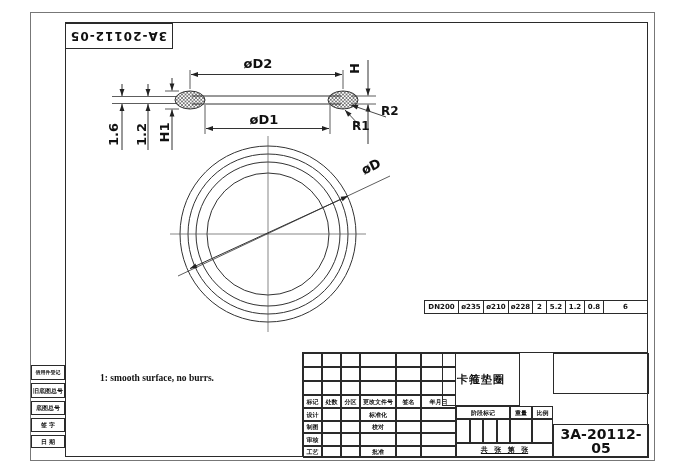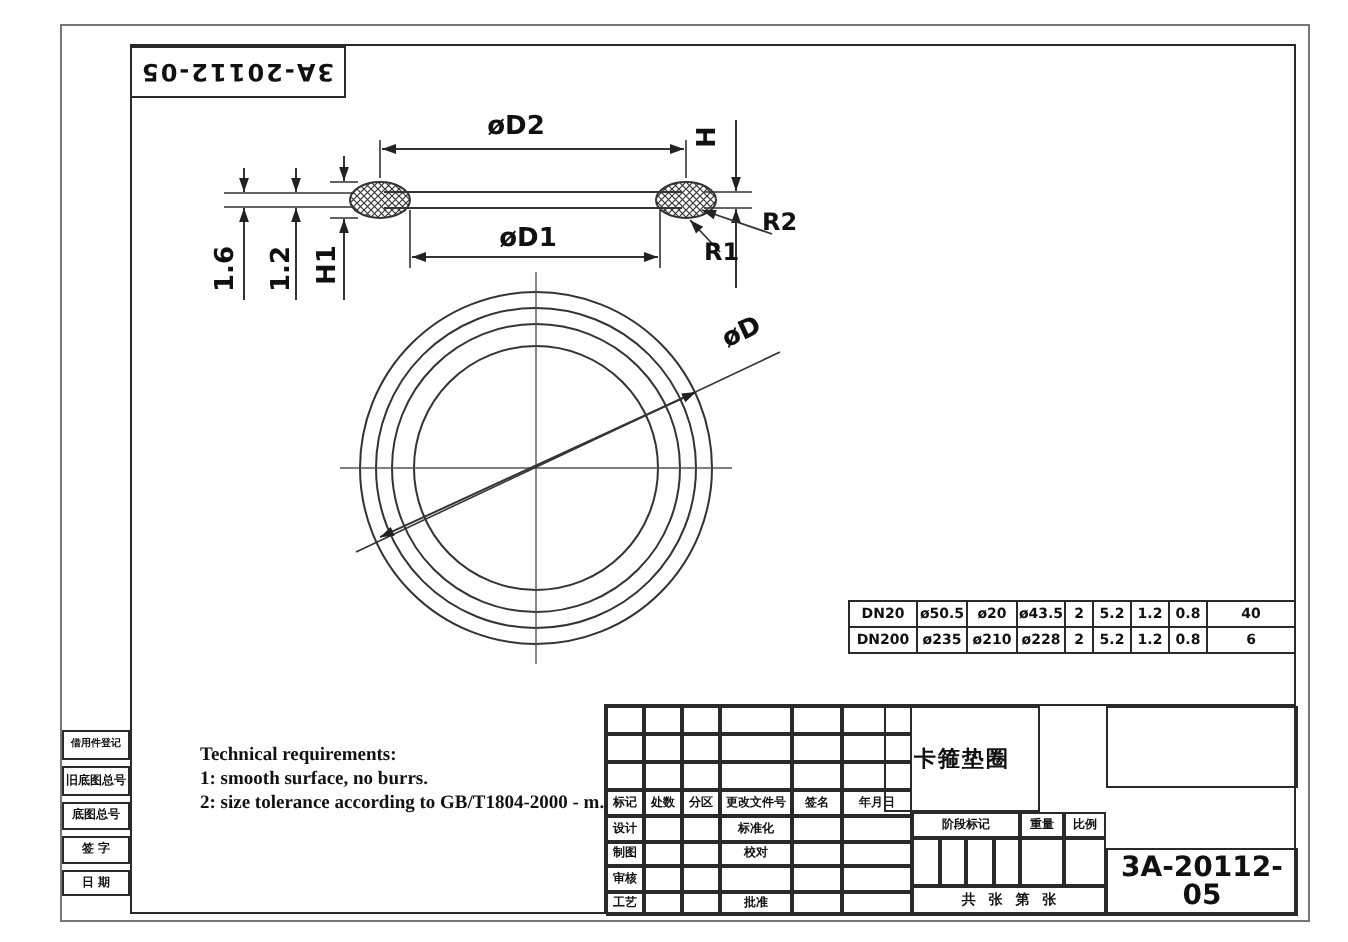--- a/index.html
+++ b/index.html
@@ -105,49 +105,36 @@
 <span class="dim" style="left:244px;top:113px;width:40px;">øD1</span>
 <span class="dim" style="left:354px;top:160px;width:34px;transform:rotate(-25deg);">øD</span>
 <span class="dim rot90" style="left:346px;top:62px;width:16px;">H</span>
 <span class="dim rot90" style="left:154px;top:126px;width:20px;">H1</span>
 <span class="dim rot90" style="left:100px;top:128px;width:26px;">1.6</span>
 <span class="dim rot90" style="left:128px;top:128px;width:26px;">1.2</span>
 <span class="dim" style="left:352px;top:120px;font-size:12px;">R1</span>
 <span class="dim" style="left:381px;top:105px;font-size:12px;">R2</span>
 
 <div class="techreq">
-  <div>Technical requirements:</div>
   <div>1: smooth surface, no burrs.</div>
-  <div>2: size tolerance according to GB/T1804-2000 - m.</div>
 </div>
 
 <table class="spec">
   <colgroup>
     <col style="width:34px">
       <col style="width:25px">
       <col style="width:25px">
     <col style="width:24px">
       <col style="width:14px">
       <col style="width:19px">
     <col style="width:19px">
       <col style="width:19px">
       <col style="width:44px">
   </colgroup>
   <tbody>
-  <tr>
-    <td>DN20</td>
-    <td>ø50.5</td>
-    <td>ø20</td>
-    <td>ø43.5</td>
-    <td>2</td>
-    <td>5.2</td>
-    <td>1.2</td>
-    <td>0.8</td>
-    <td>40</td>
-  </tr>
   <tr>
     <td>DN200</td>
     <td>ø235</td>
     <td>ø210</td>
     <td>ø228</td>
     <td>2</td>
     <td>5.2</td>
     <td>1.2</td>
     <td>0.8</td>
     <td>6</td>
@@ -249,20 +236,20 @@
   <div class="cell cn" style="left:229px;top:53px;width:21px;height:13px;">
     <span>比例</span>
     </div>
   <div class="cell" style="left:153px;top:66px;width:14px;height:24px;"></div>
   <div class="cell" style="left:167px;top:66px;width:13px;height:24px;"></div>
   <div class="cell" style="left:180px;top:66px;width:14px;height:24px;"></div>
   <div class="cell" style="left:194px;top:66px;width:13px;height:24px;"></div>
   <div class="cell" style="left:207px;top:66px;width:22px;height:24px;"></div>
   <div class="cell" style="left:229px;top:66px;width:21px;height:24px;"></div>
   <div class="cell" style="left:153px;top:90px;width:97px;height:15px;">
-    <span class="cn" style="font-size:7px;word-spacing:4px;">共  张  第  张</span>
+    <span class="cn" style="font-size:7px;word-spacing:4px;text-decoration:underline;">共  张  第  张</span>
     </div>
 
   <div class="cell" style="left:250px;top:0;width:96px;height:41px;"></div>
   <div class="cell" style="left:250px;top:71px;width:96px;height:34px;">
     <span style="font-weight:bold;font-size:14px;">3A-20112-05</span>
     </div>
 </div>
 
 </body></html>

